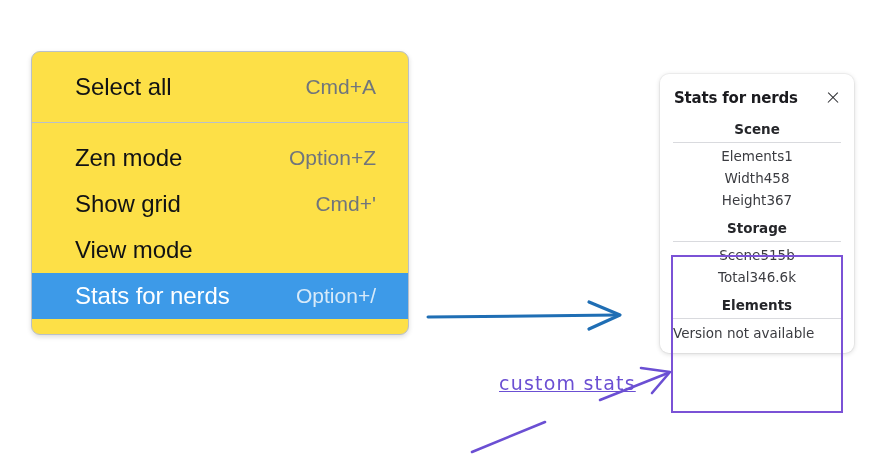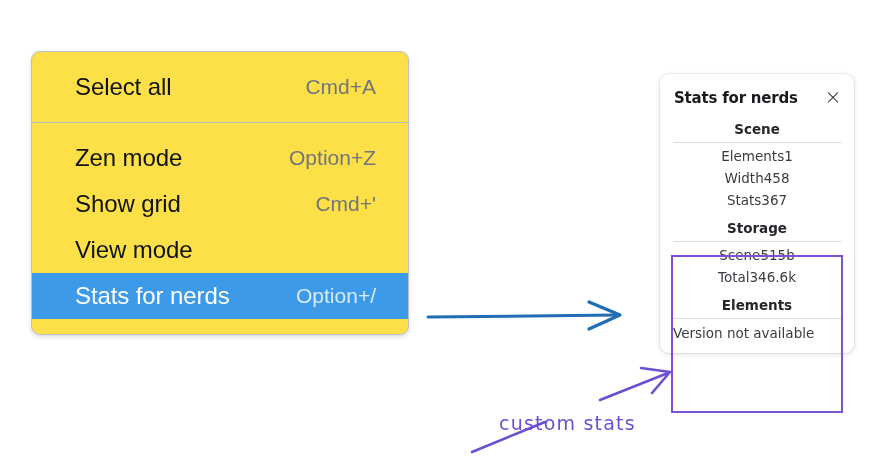--- a/index.html
+++ b/index.html
@@ -171,26 +171,27 @@
   
   #annotation-layer {
     position: absolute;
     left: 0; top: 0;
     width: 873px; height: 461px;
     pointer-events: none;
   }
   #custom-stats-label {
     position: absolute;
     left: 499px;
-    top: 412px;
+    top: 372px;
     font-family: "DejaVu Sans", sans-serif;
     font-size: 19px;
     color: #6b4fd3;
     letter-spacing: 1.2px;
     white-space: nowrap;
+    text-decoration: underline;
   }
 </style>
 </head>
 <body>
 
 <div id="context-menu">
 
   <div class="menu-group first">
     <div class="menu-item">
       <span class="label">Select all</span>
@@ -233,21 +234,21 @@
     <div class="rule"></div>
     <div class="stat-row">
       <span class="k">Elements</span>
       <span class="v">1</span>
     </div>
     <div class="stat-row">
       <span class="k">Width</span>
       <span class="v">458</span>
     </div>
     <div class="stat-row">
-      <span class="k">Stats</span>
+      <span class="k">Height</span>
       <span class="v">367</span>
     </div>
   </div>
 
   <div class="section">
     <div class="section-title">Storage</div>
     <div class="rule"></div>
     <div class="stat-row">
       <span class="k">Scene</span>
       <span class="v">515b</span>

